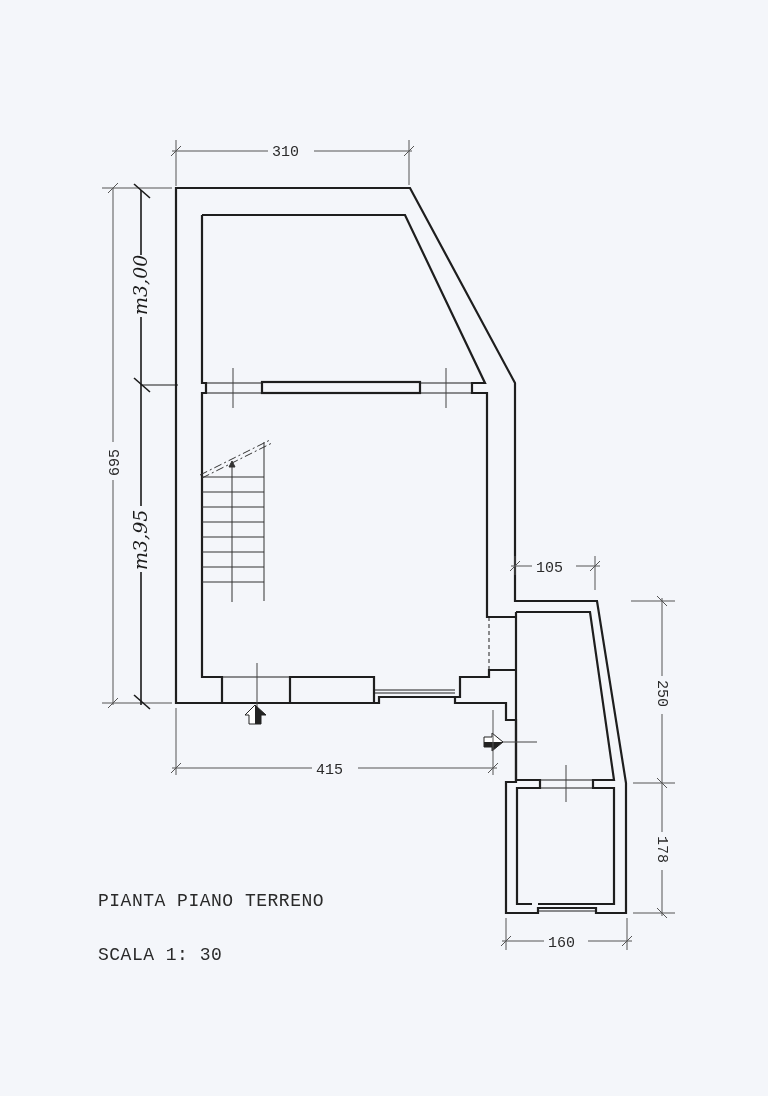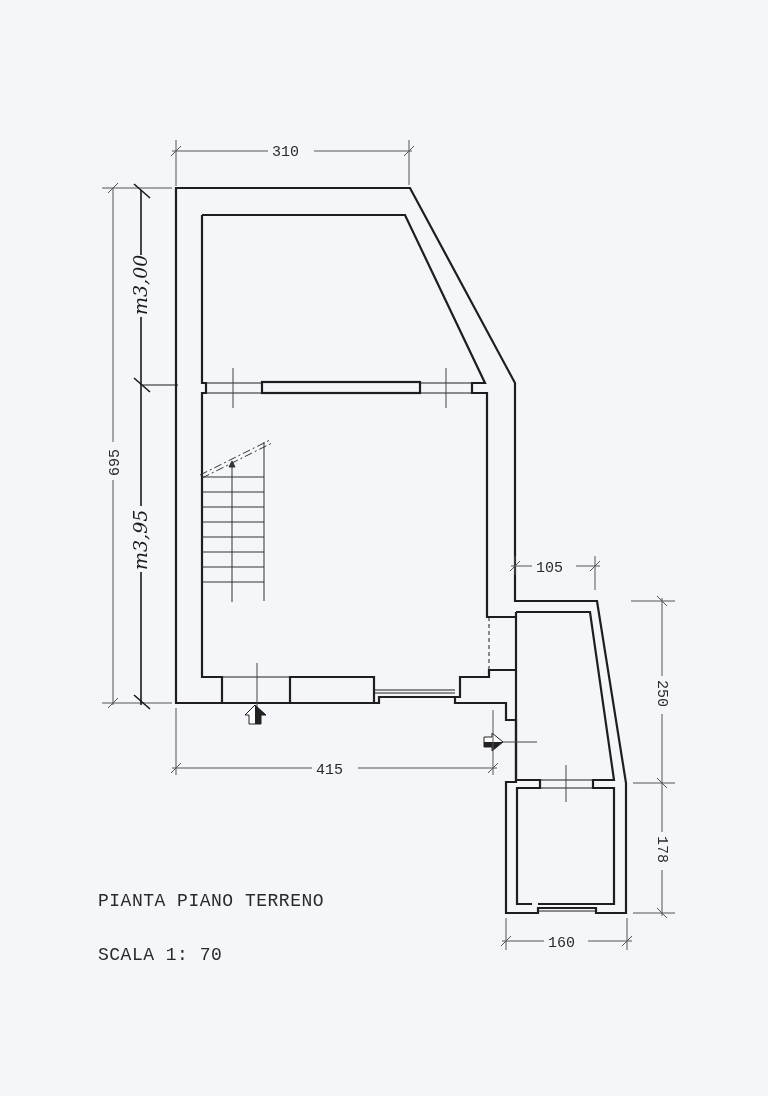--- a/index.html
+++ b/index.html
@@ -167,13 +167,13 @@
     <rect x="-30" y="-16" width="62" height="22" fill="#f4f6fa"></rect>
     <text class="hand" x="-28" y="0">m3,00</text>
   </g>
   <g transform="translate(147,540) rotate(-90)">
     <rect x="-32" y="-16" width="66" height="22" fill="#f4f6fa"></rect>
     <text class="hand" x="-30" y="0">m3,95</text>
   </g>
 </svg>
 
 <div class="caption" style="top:891px;text-align:right;">PIANTA PIANO TERRENO</div>
-<div class="caption" style="top:945px;">SCALA 1: 70</div>
+<div class="caption" style="top:945px;">SCALA 1: 30</div>
 
 </body></html>

